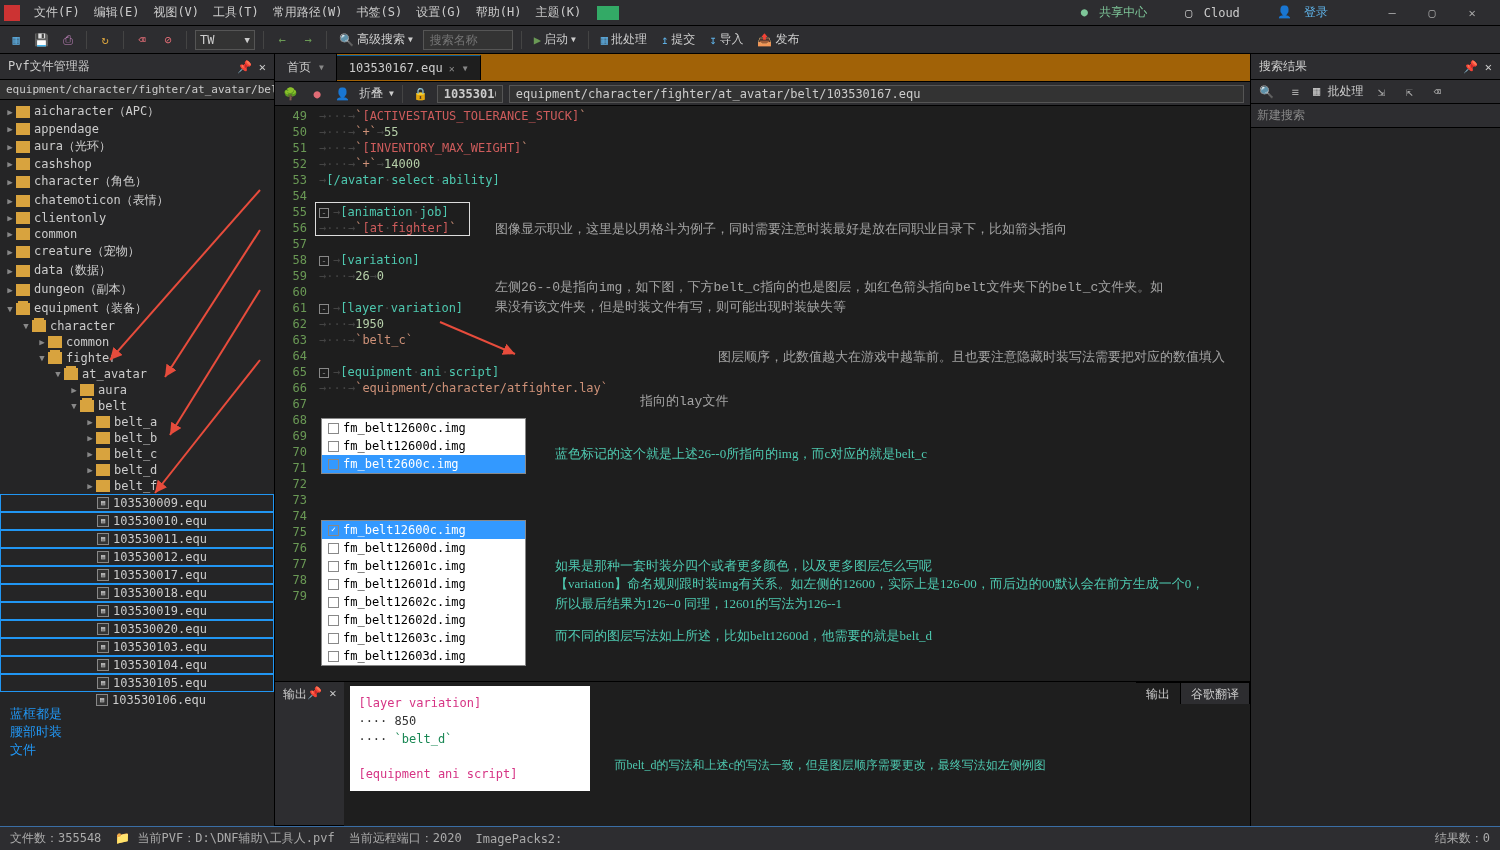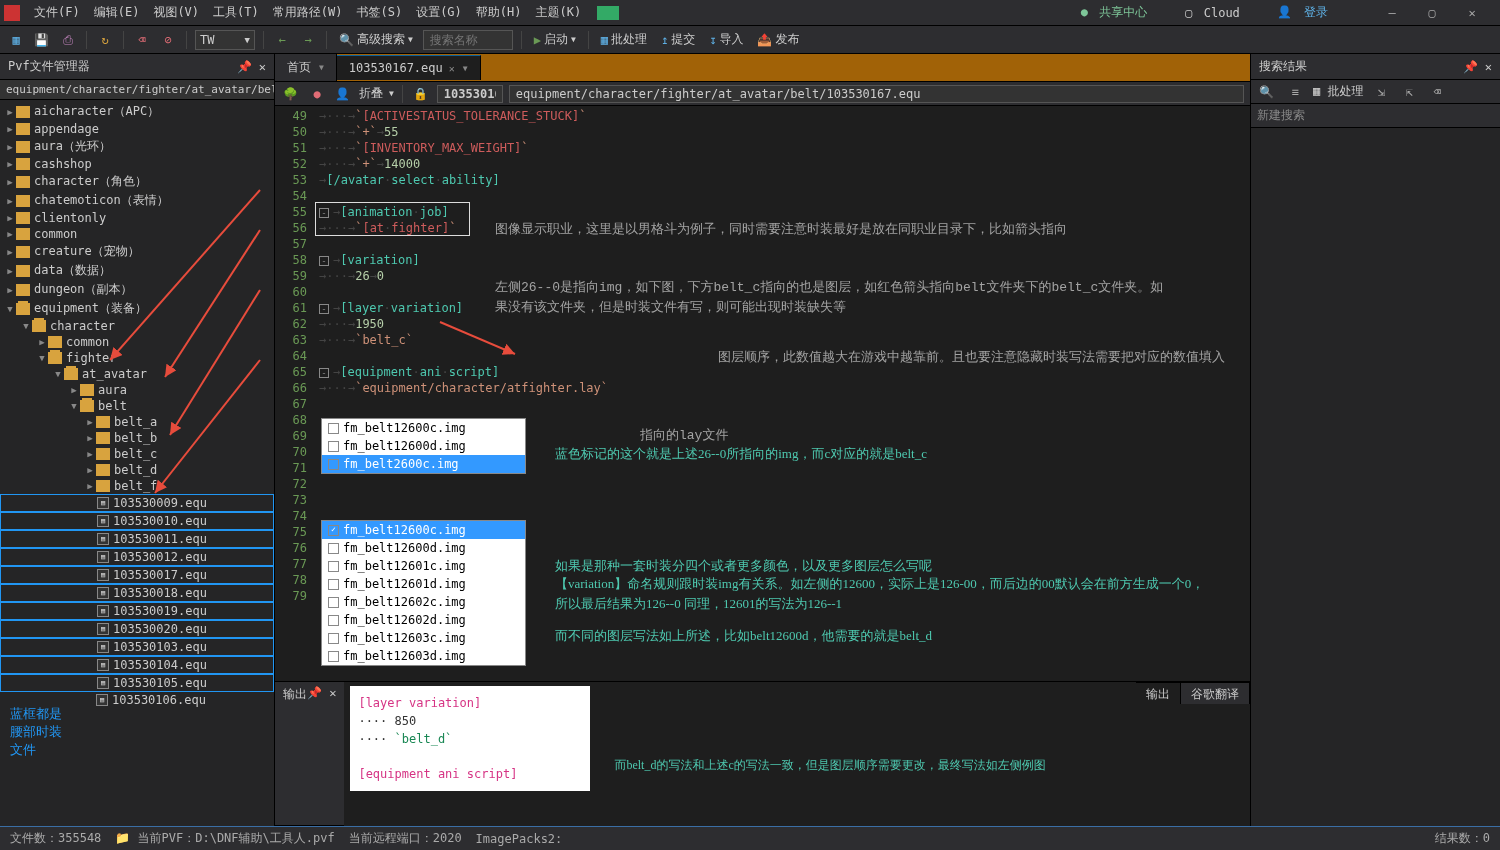--- a/index.html
+++ b/index.html
@@ -503,21 +503,21 @@
           <div class="cline"></div>
           <div class="cline"></div>
           <div class="cline"></div>
           <div class="cline"></div>
           <div class="cline"></div>
           <div class="cline"></div>
           <div style="position: absolute; left: 0px; top: 96px; width: 155px; height: 34px; border: 1px solid rgb(221, 221, 221); pointer-events: none;"></div>
           <div class="c-anno-red" style="position: absolute; left: 180px; top: 114px; width: 680px; line-height: 1.5; font-size: 13px;">图像显示职业，这里是以男格斗为例子，同时需要注意时装最好是放在同职业目录下，比如箭头指向</div>
           <div class="c-anno-red" style="position: absolute; left: 180px; top: 172px; width: 680px; line-height: 1.5; font-size: 13px;">左侧26--0是指向img，如下图，下方belt_c指向的也是图层，如红色箭头指向belt文件夹下的belt_c文件夹。如果没有该文件夹，但是时装文件有写，则可能出现时装缺失等</div>
           <div class="c-anno-red" style="position: absolute; left: 230px; top: 242px; width: 680px; line-height: 1.5; font-size: 13px; text-align: right;">图层顺序，此数值越大在游戏中越靠前。且也要注意隐藏时装写法需要把对应的数值填入</div>
-          <div class="c-anno-red" style="position: absolute; left: 325px; top: 286px; width: 300px; line-height: 1.5; font-size: 13px; margin-top: 34px;">指向的lay文件</div>
+          <div class="c-anno-red" style="position: absolute; left: 325px; top: 286px; width: 300px; line-height: 1.5; font-size: 13px;">指向的lay文件</div>
           <div class="c-anno-teal" style="position: absolute; left: 240px; top: 338px; width: 600px; line-height: 1.5; font-size: 13px;">蓝色标记的这个就是上述26--0所指向的img，而c对应的就是belt_c</div>
           <div class="c-anno-teal" style="position: absolute; left: 240px; top: 450px; width: 600px; line-height: 1.5; font-size: 13px;">如果是那种一套时装分四个或者更多颜色，以及更多图层怎么写呢</div>
           <div class="c-anno-teal" style="position: absolute; left: 240px; top: 468px; width: 650px; line-height: 1.5; font-size: 13px;">【variation】命名规则跟时装img有关系。如左侧的12600，实际上是126-00，而后边的00默认会在前方生成一个0，所以最后结果为126--0        同理，12601的写法为126--1</div>
           <div class="c-anno-teal" style="position: absolute; left: 240px; top: 520px; width: 600px; line-height: 1.5; font-size: 13px;">而不同的图层写法如上所述，比如belt12600d，他需要的就是belt_d</div>
         </div>
     </div>
 
     <div class="outpanel">
       <div class="outhead">
         <span>输出</span>

